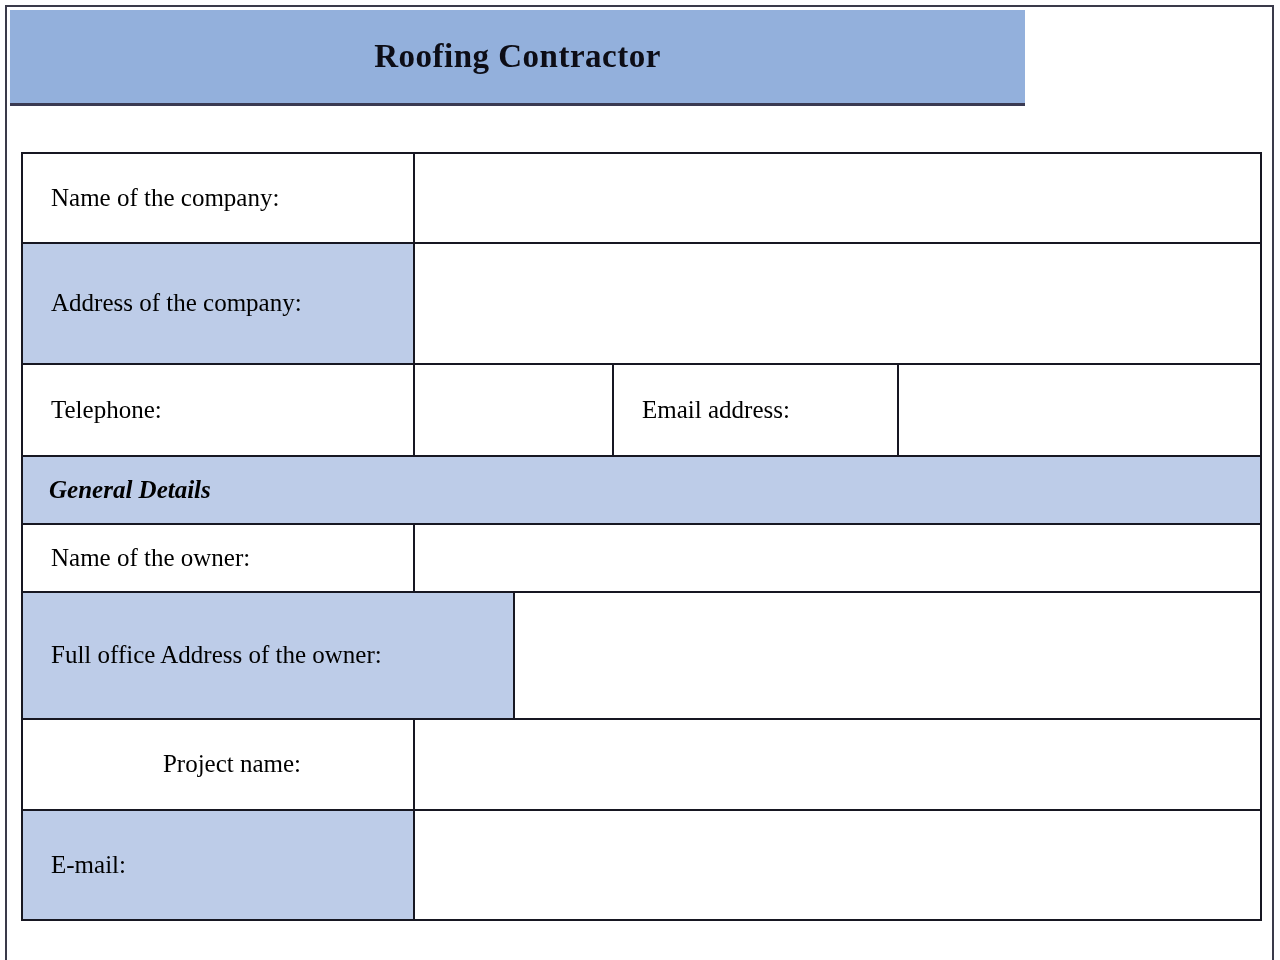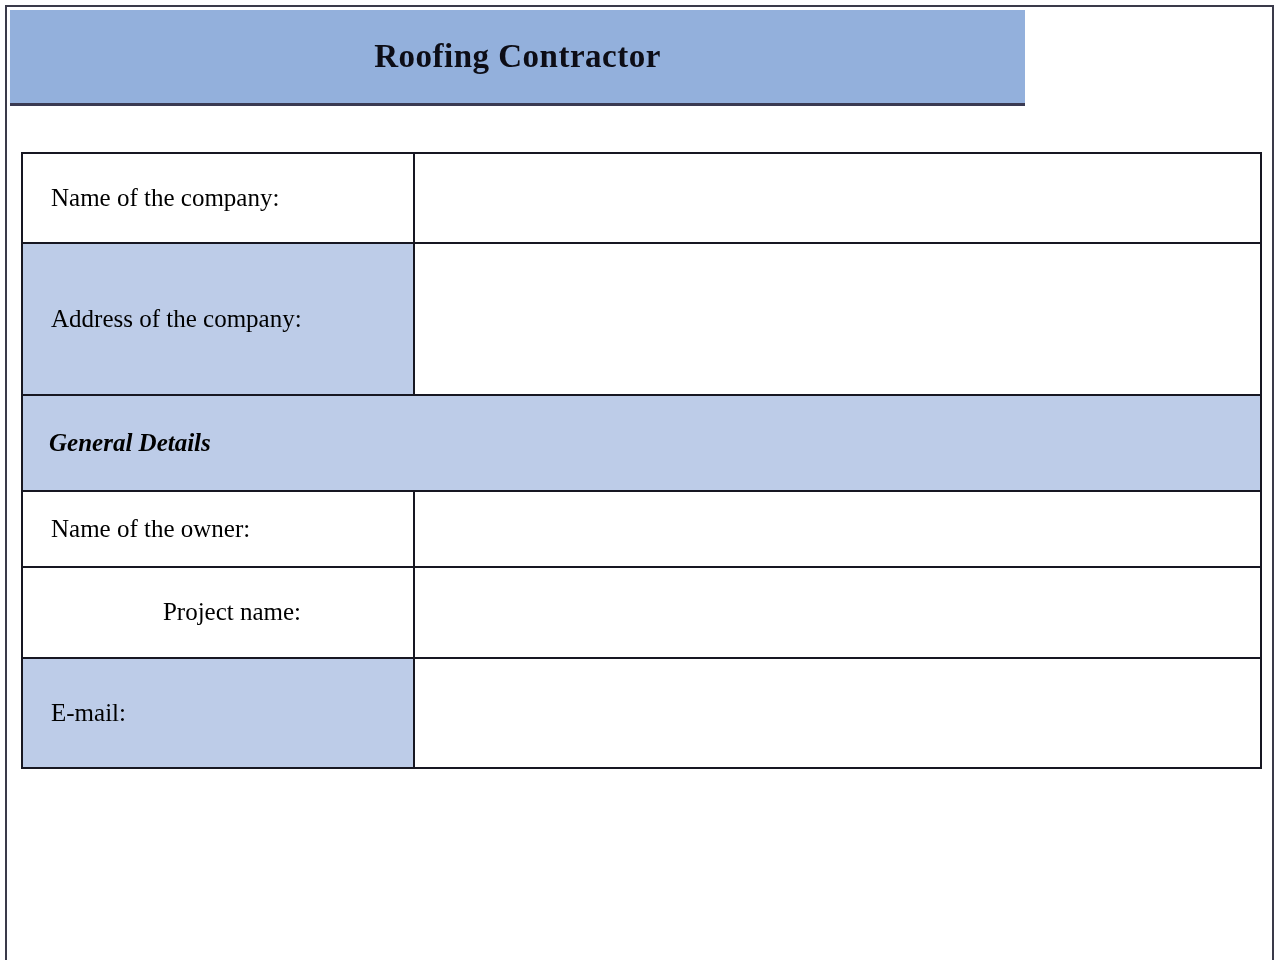--- a/index.html
+++ b/index.html
@@ -79,24 +79,24 @@
   td.section {
     font-weight: bold;
     font-style: italic;
     font-size: 25px;
     background: #bdcce8;
     padding-left: 26px;
   }
 
   
   .r-name    { height: 90px; }
-  .r-addr    { height: 152px; margin-left: 39px; }
+  .r-addr    { height: 121px; margin-left: 39px; }
   .r-tel     { height: 92px; }
-  .r-section { height: 96px; }
-  .r-owner   { height: 76px; }
+  .r-section { height: 68px; }
+  .r-owner   { height: 68px; }
   .r-office  { height: 127px; }
   .r-project { height: 91px; text-align: center; }
   .r-email   { height: 110px; }
 </style>
 </head>
 <body>
 
 <div class="page">
 
   <div class="title-banner">
@@ -117,30 +117,40 @@
       <tr class="r-name">
         <td colspan="1">Name of the company:</td>
         <td class="blank" colspan="5"></td>
       </tr>
 
       <tr class="r-addr">
         <td class="blue" colspan="1">Address of the company:</td>
         <td class="blank" colspan="5"></td>
       </tr>
 
+      <tr class="r-tel">
+        <td colspan="1" style="width:207px">Telephone:</td>
+        <td class="blank" colspan="2"></td>
+        <td colspan="1">Email address:</td>
+        <td class="blank" colspan="2"></td>
+      </tr>
 
       <tr class="r-section">
         <td class="section" colspan="6">General Details</td>
       </tr>
 
       <tr class="r-owner">
         <td colspan="1" style="width:337px">Name of the owner:</td>
         <td class="blank" colspan="5"></td>
       </tr>
 
+      <tr class="r-office">
+        <td class="blue" colspan="2">Full office Address of the owner:</td>
+        <td class="blank" colspan="4"></td>
+      </tr>
 
       <tr class="r-project">
         <td colspan="1">Project name:</td>
         <td class="blank" colspan="5"></td>
       </tr>
 
       <tr class="r-email">
         <td class="blue" colspan="1">E-mail:</td>
         <td class="blank" colspan="5"></td>
       </tr>

